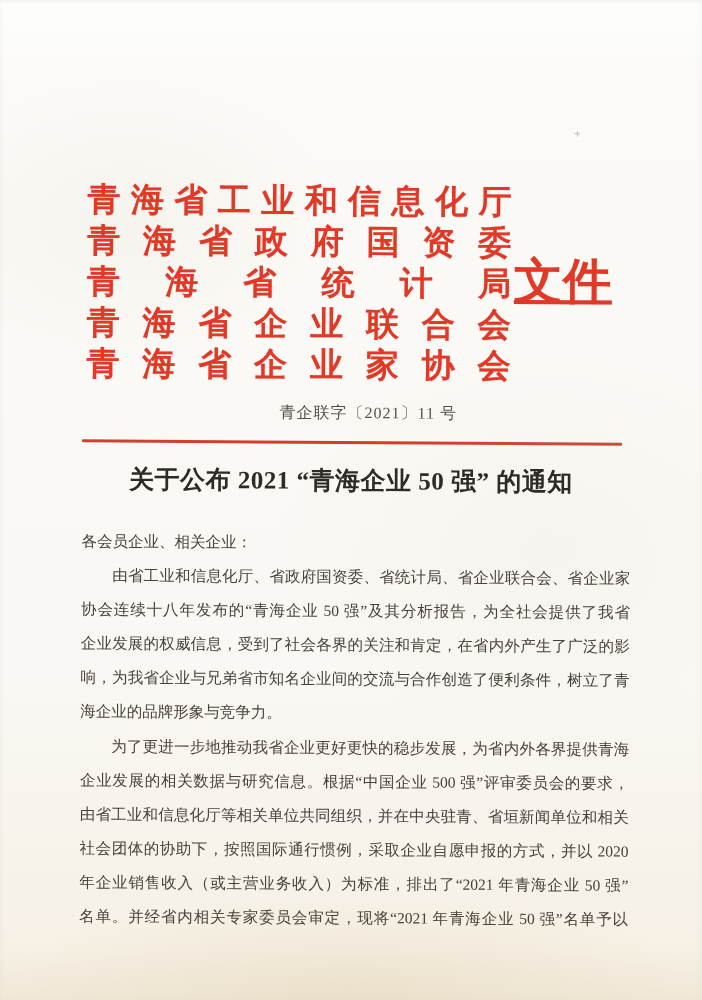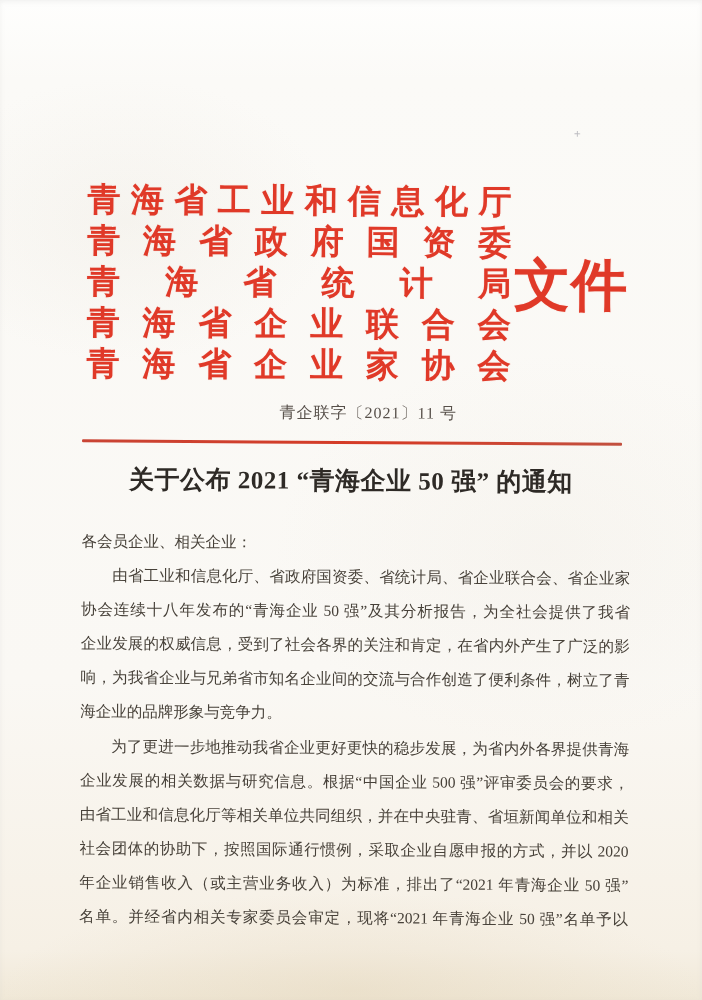--- a/index.html
+++ b/index.html
@@ -29,23 +29,24 @@
     position: absolute; left: 86px; top: 181px; width: 424px;
   }
   .agency-line {
     font-size: 33px; font-weight: 700; line-height: 41px;
     color: #e03928;
     text-align: justify; text-align-last: justify;
     text-shadow: 0 0 1px rgba(224,57,40,0.35);
   }
   .doc-type {
     position: absolute; left: 513px; top: 256px;
-    font-size: 56px; font-weight: 800; line-height: 1;
+    font-size: 48px; font-weight: 800; line-height: 1;
     color: #e03928; letter-spacing: 1px;
     text-shadow: 0 0 1px rgba(224,57,40,0.4);
+    text-decoration: underline;
   }
   .doc-number {
     position: absolute; left: 86px; top: 403px; width: 564px;
     text-align: center; font-size: 16px; letter-spacing: 1px;
     color: #57504a;
   }
   .rule {
     position: absolute; left: 82px; top: 441px;
     width: 540px; height: 3px;
     background: linear-gradient(90deg, #c94434, #d63b26 55%, #c2503f);

